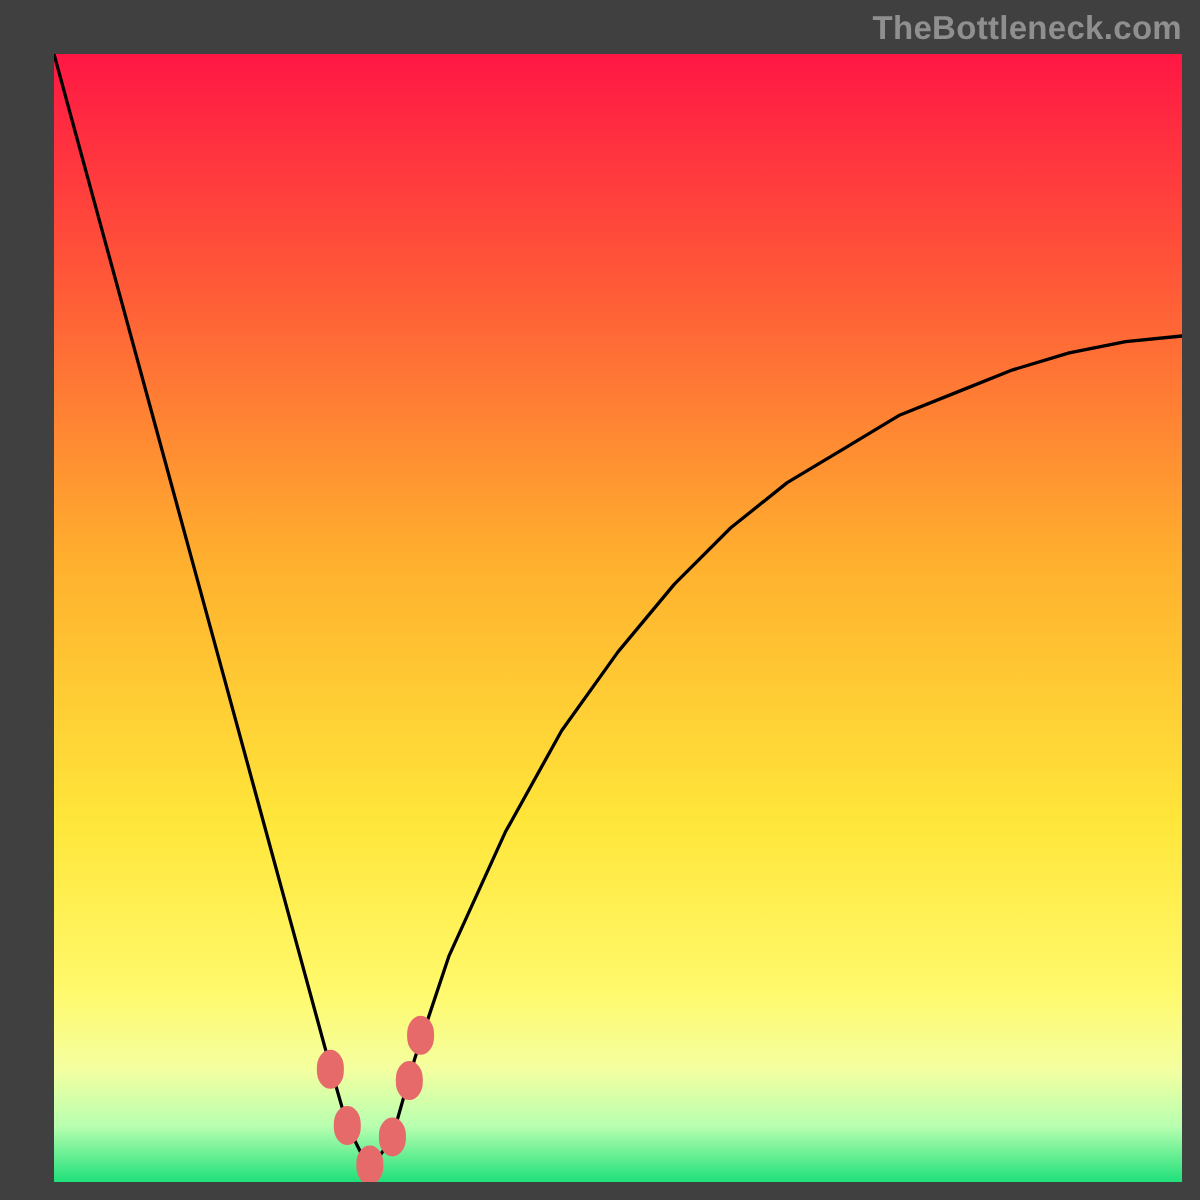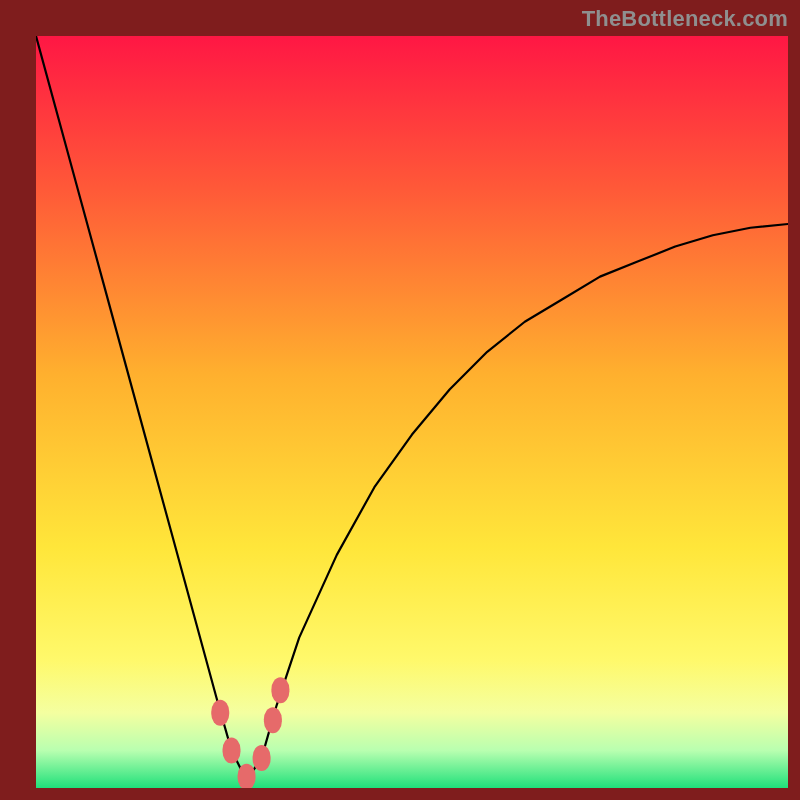--- a/index.html
+++ b/index.html
@@ -9,21 +9,21 @@
     height: 800px;
     background: #000;
     overflow: hidden;
   }
   .frame {
     position: absolute;
     left: 0;
     top: 0;
     width: 800px;
     height: 800px;
-    background: #7f1d1d;
+    background: #404040;
   }
   .watermark {
     position: absolute;
     top: 6px;
     right: 12px;
     font-family: Arial, Helvetica, sans-serif;
     font-size: 22px;
     font-weight: 600;
     color: #8f8f8f;
     letter-spacing: 0.2px;

